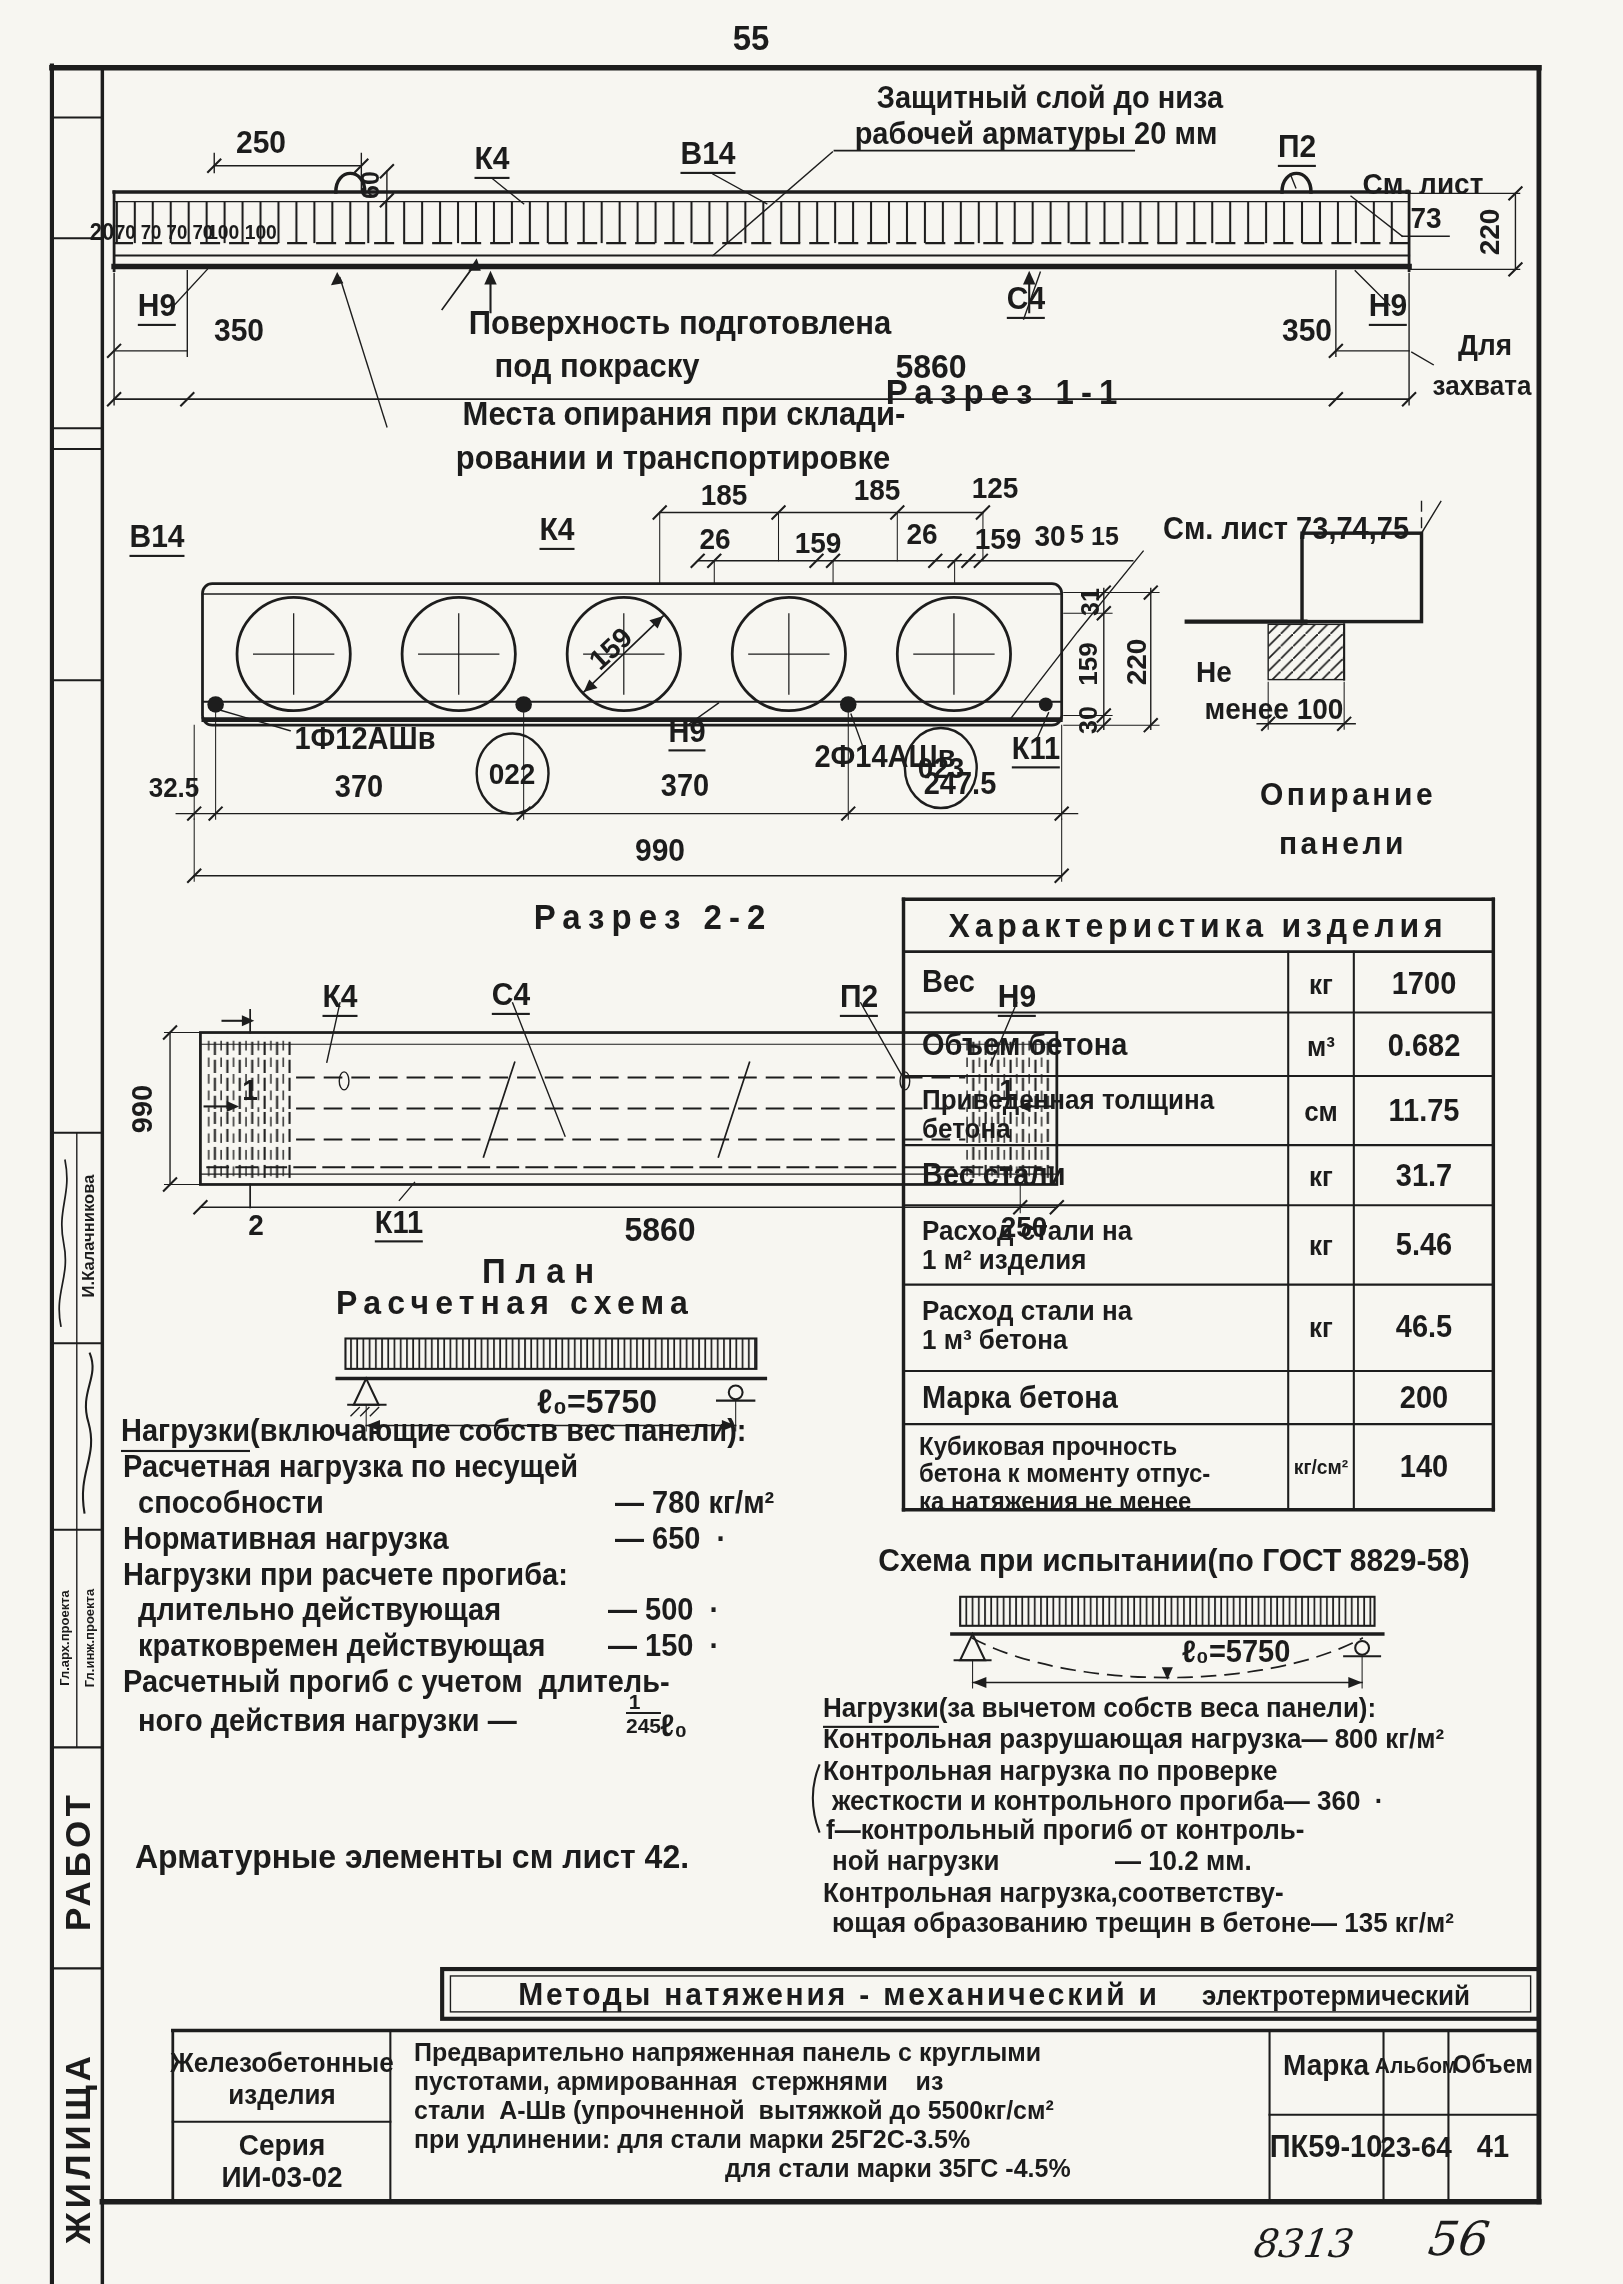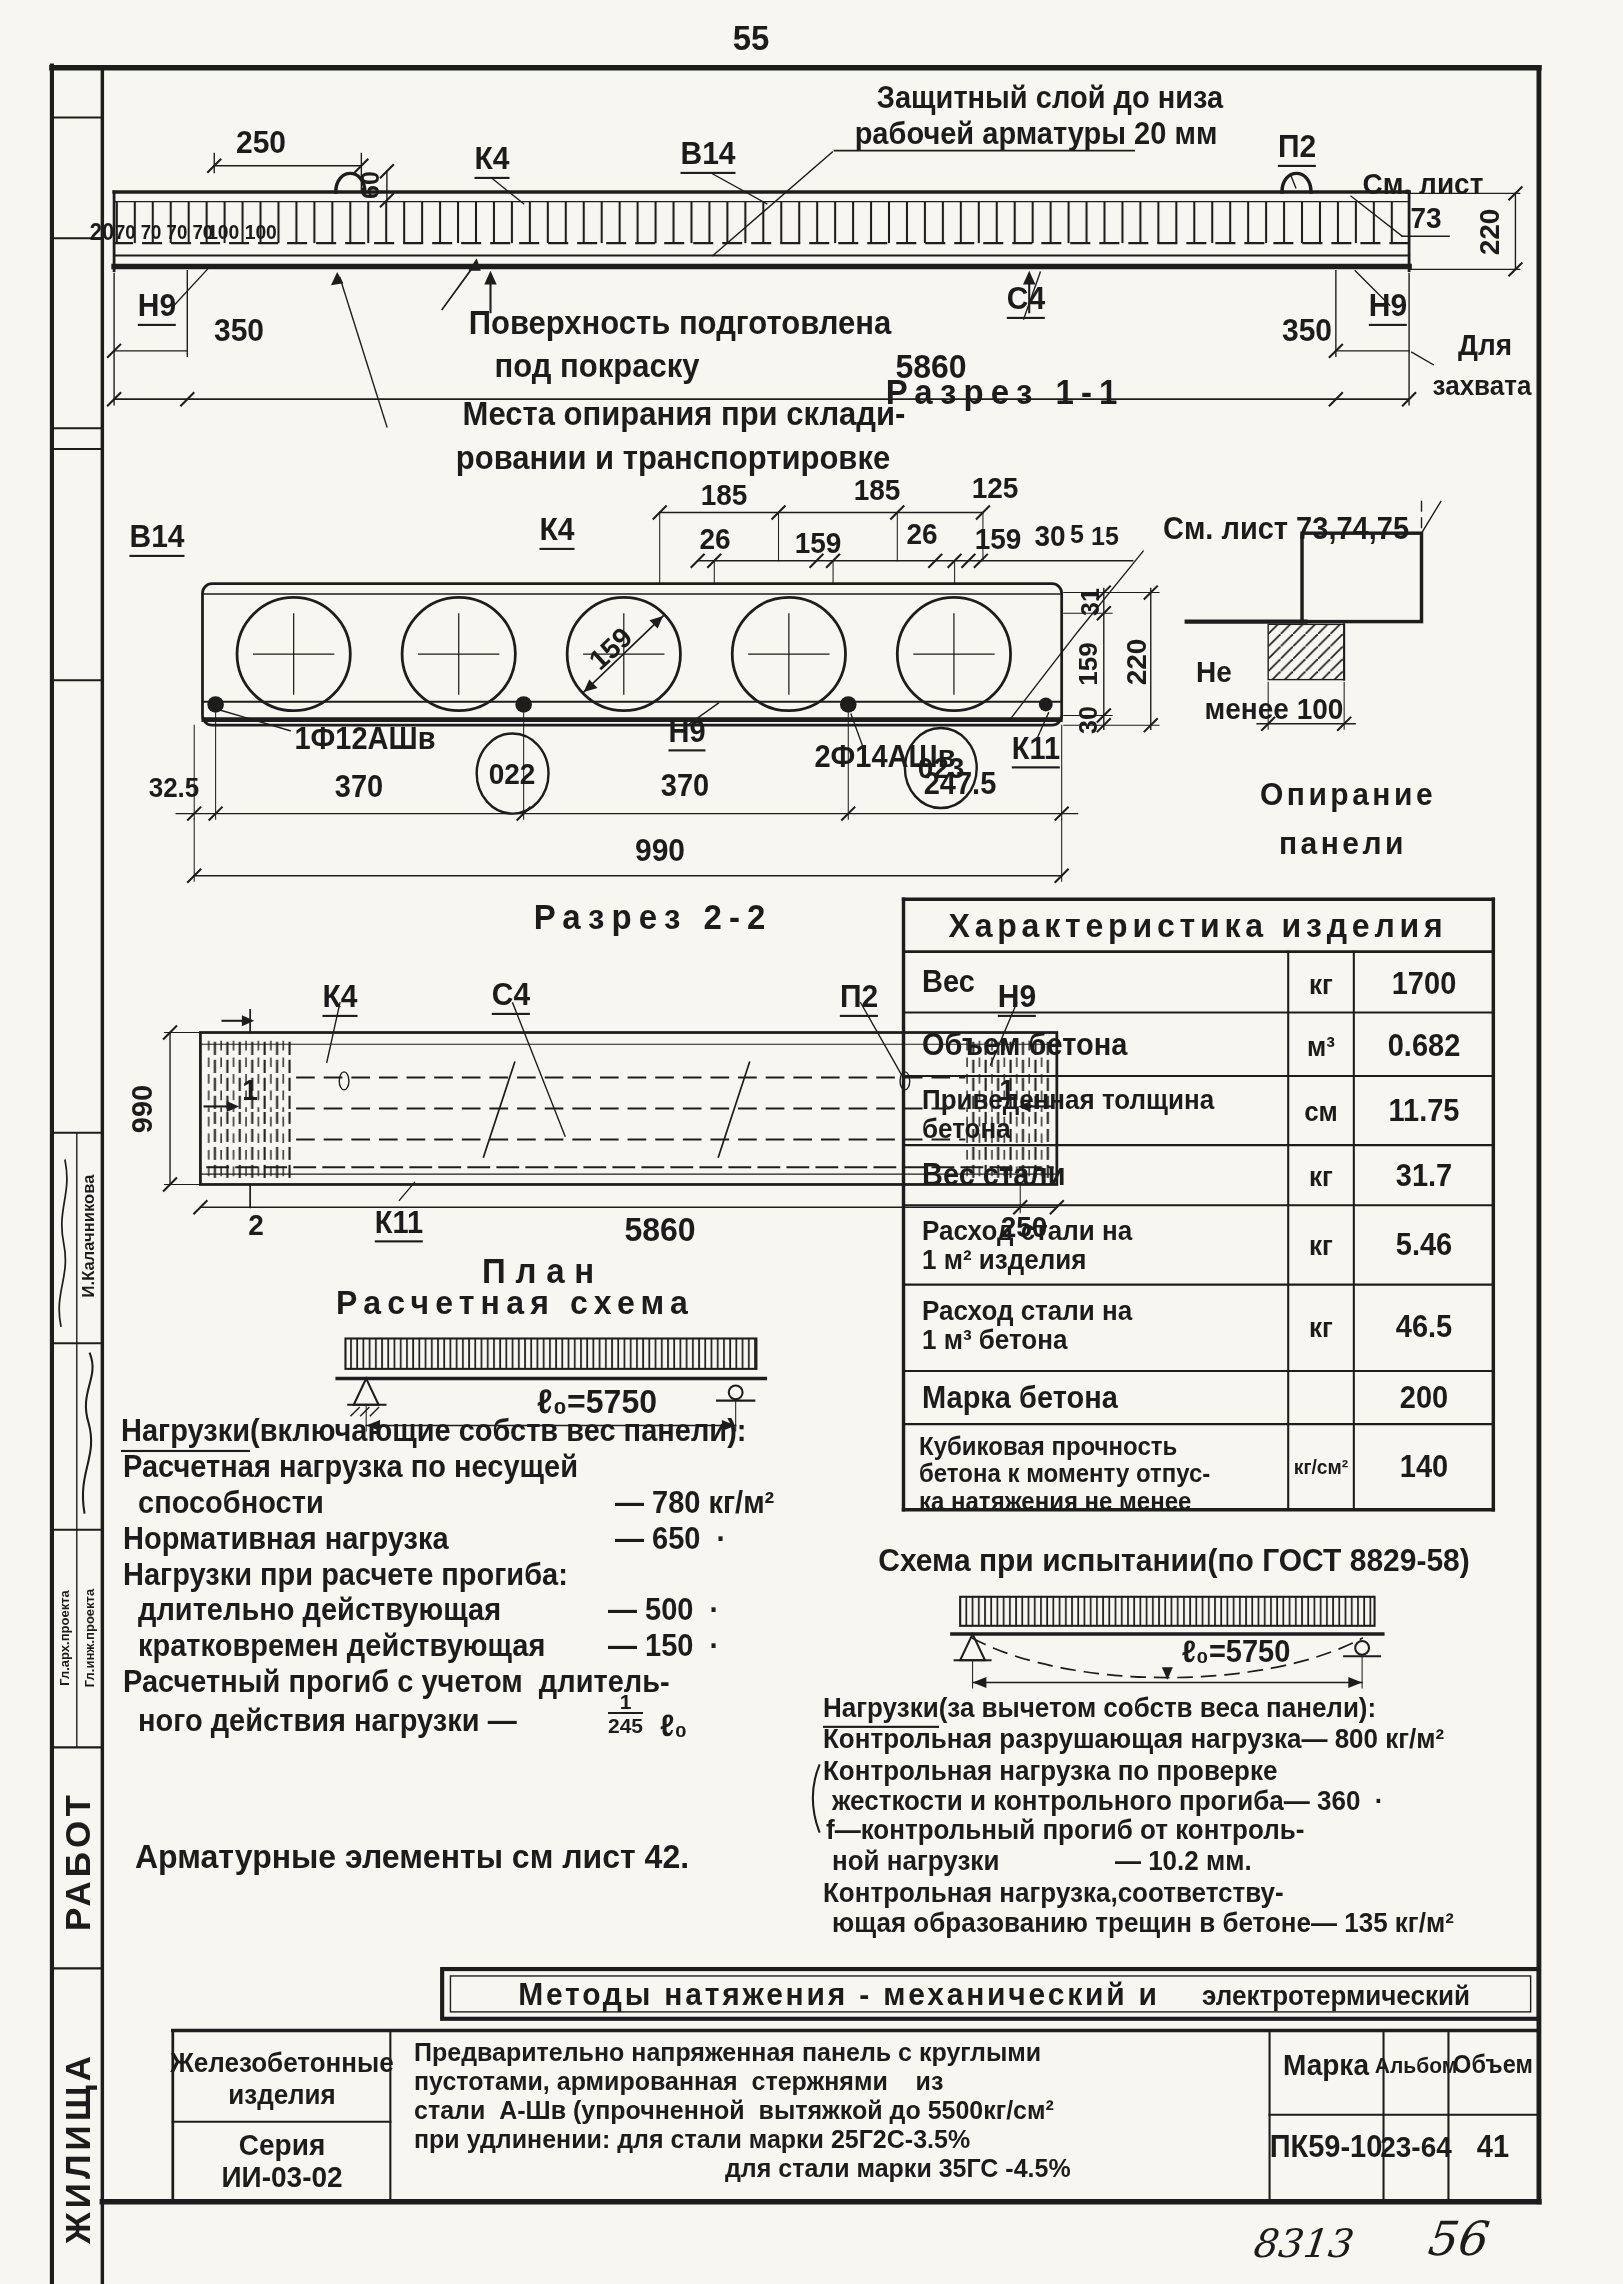--- a/index.html
+++ b/index.html
@@ -8,21 +8,21 @@
   svg.lines{position:absolute;left:0;top:0;width:1624px;height:2284px;}
   .t{position:absolute;transform:translate(-50%,-50%) scaleY(1.06);white-space:pre;
      font-weight:700;line-height:1;}
   .tl{position:absolute;white-space:pre;font-weight:700;line-height:1;transform:scaleY(1.06);transform-origin:left top;}
   .vt{position:absolute;transform:translate(-50%,-50%) rotate(-90deg);white-space:pre;font-weight:700;line-height:1;}
   .dg{position:absolute;transform:translate(-50%,-50%) rotate(-43deg);white-space:pre;font-weight:700;line-height:1;}
   .u{border-bottom:2.1px solid #1c1c1c;padding-bottom:2.1px;}
   .hw{font-family:"DejaVu Serif",serif;font-weight:400;font-style:italic;transform:translate(-50%,-50%) skewX(-8deg);}
   .frac{position:absolute;text-align:center;font-weight:700;line-height:1;}
   .frac .fn{display:block;font-size:21px;}
-  .frac .fd{display:block;font-size:21px;border-top:2.1px solid #1c1c1c;padding-top:1.4px;}
+  .frac .fd{display:block;font-size:21px;border-top:2.1px solid #1c1c1c;padding-top:1.4px;margin-left:18px;}
 </style>
 </head>
 <body>
 
 <div class="sheet">
 
 <svg class="lines" viewBox="0 0 2351 3307" fill="none" stroke="#1d1d1d" stroke-linecap="square">
   <defs>
     <pattern id="pStir" width="26" height="100" patternUnits="userSpaceOnUse">
       <path d="M13,0 V100" stroke="#1d1d1d" stroke-width="3"></path>

